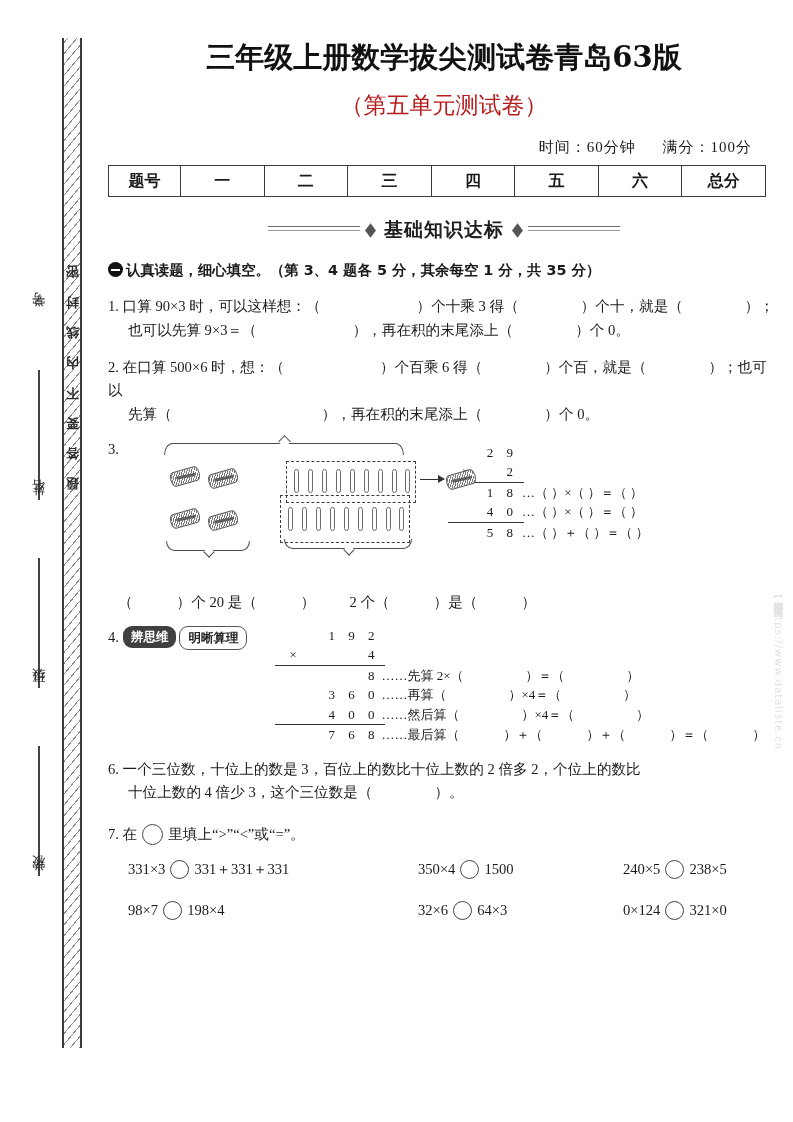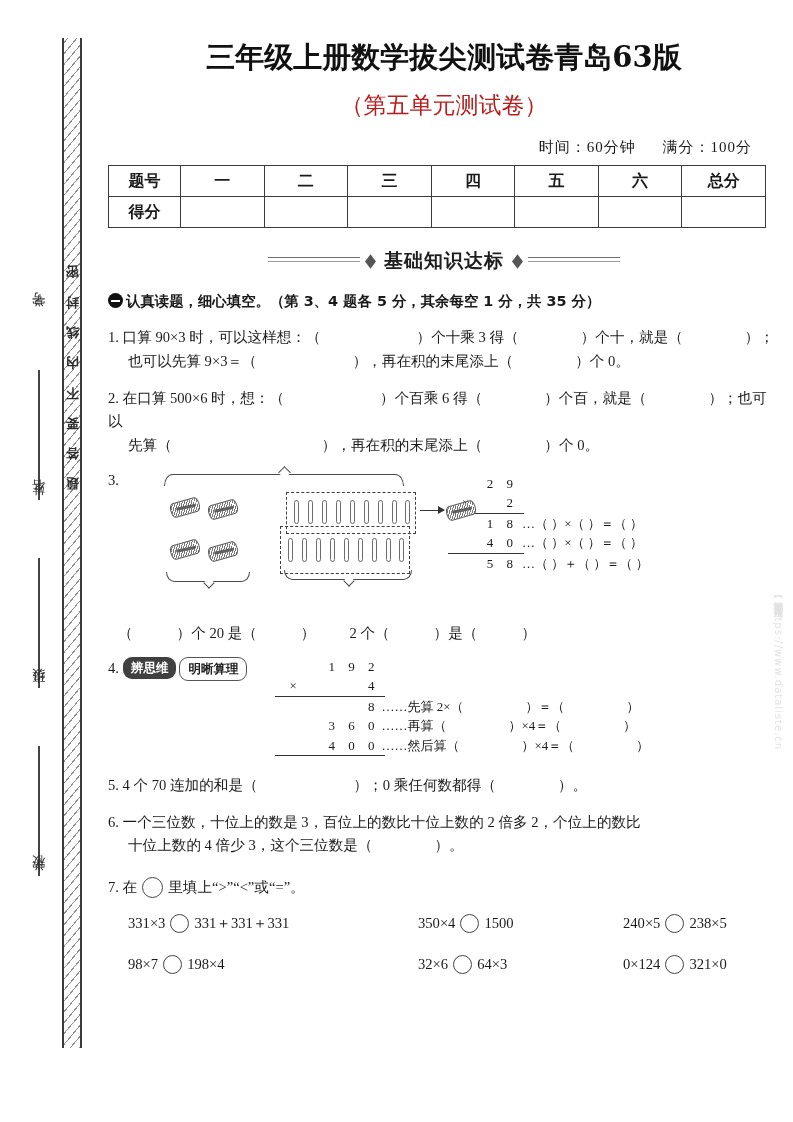--- a/index.html
+++ b/index.html
@@ -251,30 +251,20 @@
         <tr>
       <td class="hd">题号</td>
       <td>一</td>
       <td>二</td>
       <td>三</td>
       <td>四</td>
       <td>五</td>
       <td>六</td>
       <td>总分</td>
     </tr>
-    <tr>
-      <td class="hd">得分</td>
-      <td></td>
-      <td></td>
-      <td></td>
-      <td></td>
-      <td></td>
-      <td></td>
-      <td></td>
-    </tr>
   </tbody>
     </table>
 
   <div class="banner">
     <span class="rule"></span>
     <span class="dia"></span>
     <span class="btxt">基础知识达标</span>
     <span class="dia"></span>
     <span class="rule"></span>
   </div>
@@ -398,27 +388,28 @@
         </div>
         <div class="vrow">
           <div class="vnum" style="width:104px">3 6 0</div>
           <div style="padding-left:2px;white-space:nowrap;"><span>……再算（</span><span class="blank b-m"></span><span>）×4＝（</span><span class="blank b-m"></span><span>）</span></div>
         </div>
         <div class="vrow">
           <div class="vnum" style="width:104px">4 0 0</div>
           <div style="padding-left:2px;white-space:nowrap;"><span>……然后算（</span><span class="blank b-m"></span><span>）×4＝（</span><span class="blank b-m"></span><span>）</span></div>
         </div>
         <div class="vrow vline" style="width:110px"></div>
+        <div class="vrow">
+          <div class="vnum" style="width:104px">7 6 8</div>
+          <div style="padding-left:2px;white-space:nowrap;"><span>……最后算（</span><span class="blank b-s"></span><span>）＋（</span><span class="blank b-s"></span><span>）＋（</span><span class="blank b-s"></span><span>）＝（</span><span class="blank b-s"></span><span>）</span></div>
+        </div>
       </div>
     </div>
   </div>
 
-  <div class="q" style="margin-top:18px;">
-    <span>5. 4 个 70 连加的和是（</span><span class="blank b-l"></span><span>）；0 乘任何数都得（</span><span class="blank b-m"></span><span>）。</span>
-  </div>
 
   <div class="q">
     <div>6. 一个三位数，十位上的数是 3，百位上的数比十位上数的 2 倍多 2，个位上的数比</div>
     <div class="indent">
       <span>十位上数的 4 倍少 3，这个三位数是（</span><span class="blank b-m"></span><span>）。</span>
     </div>
   </div>
 
   <div class="q" style="margin-top:18px;">
     <span>7. 在</span><span class="ocircle"></span><span>里填上“&gt;”“&lt;”或“=”。</span>

